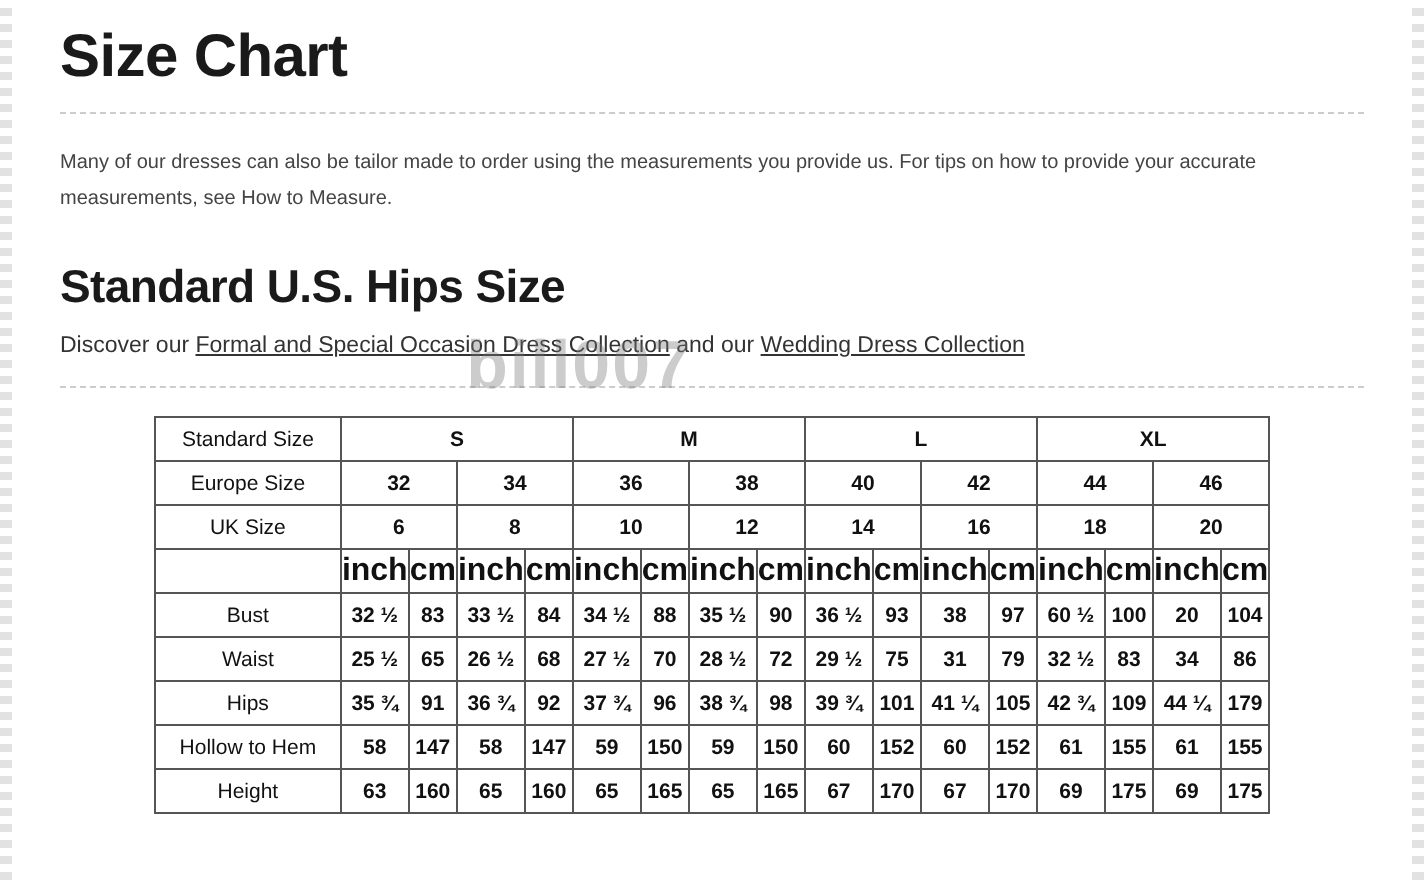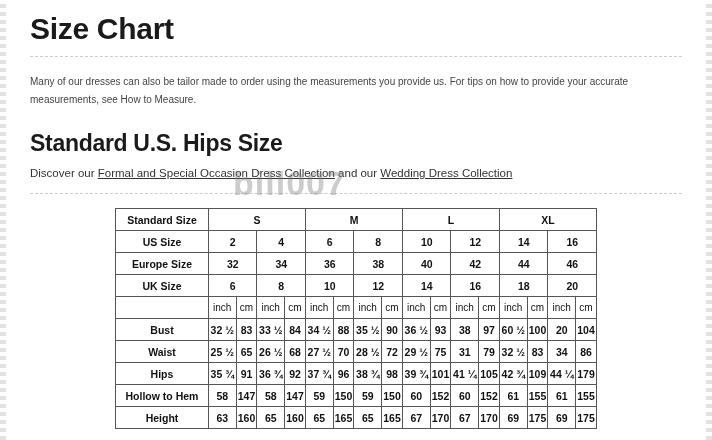--- a/index.html
+++ b/index.html
@@ -76,32 +76,32 @@
   table.size td, table.size th {
     border: 1px solid #555555;
     text-align: center;
     padding: 0;
     height: 21px;
     font-weight: bold;
     background: transparent;
   }
   table.size td.label {
     width: 92px;
-    font-weight: bold;
+    font-weight: normal;
   }
   table.size td.grp {
     width: 96px;
   }
   table.size td.u {
     width: 38px;
     font-weight: bold;
   }
   table.size td.unit {
-    font-weight: normal;
-    font-size: 10px;
+    font-weight: bold;
+    font-size: 16px;
     margin-left: 36px;
   }
   table.size td.val {
     font-weight: bold;
   }
   .watermark {
     position: absolute;
     top: 164px;
     left: 0;
     width: 579px;
@@ -152,31 +152,20 @@
     <table class="size">
       <tbody>
         <tr>
           <td class="label">Standard Size</td>
           <td class="grp" colspan="4">S</td>
           <td class="grp" colspan="4">M</td>
           <td class="grp" colspan="4">L</td>
           <td class="grp" colspan="4">XL</td>
         </tr>
 
-        <tr>
-          <td class="label">US Size</td>
-          <td class="u" colspan="2">2</td>
-          <td class="u" colspan="2">4</td>
-          <td class="u" colspan="2">6</td>
-          <td class="u" colspan="2">8</td>
-          <td class="u" colspan="2">10</td>
-          <td class="u" colspan="2">12</td>
-          <td class="u" colspan="2">14</td>
-          <td class="u" colspan="2">16</td>
-        </tr>
 
         <tr>
           <td class="label">Europe Size</td>
           <td class="u" colspan="2">32</td>
           <td class="u" colspan="2">34</td>
           <td class="u" colspan="2">36</td>
           <td class="u" colspan="2">38</td>
           <td class="u" colspan="2">40</td>
           <td class="u" colspan="2">42</td>
           <td class="u" colspan="2">44</td>

